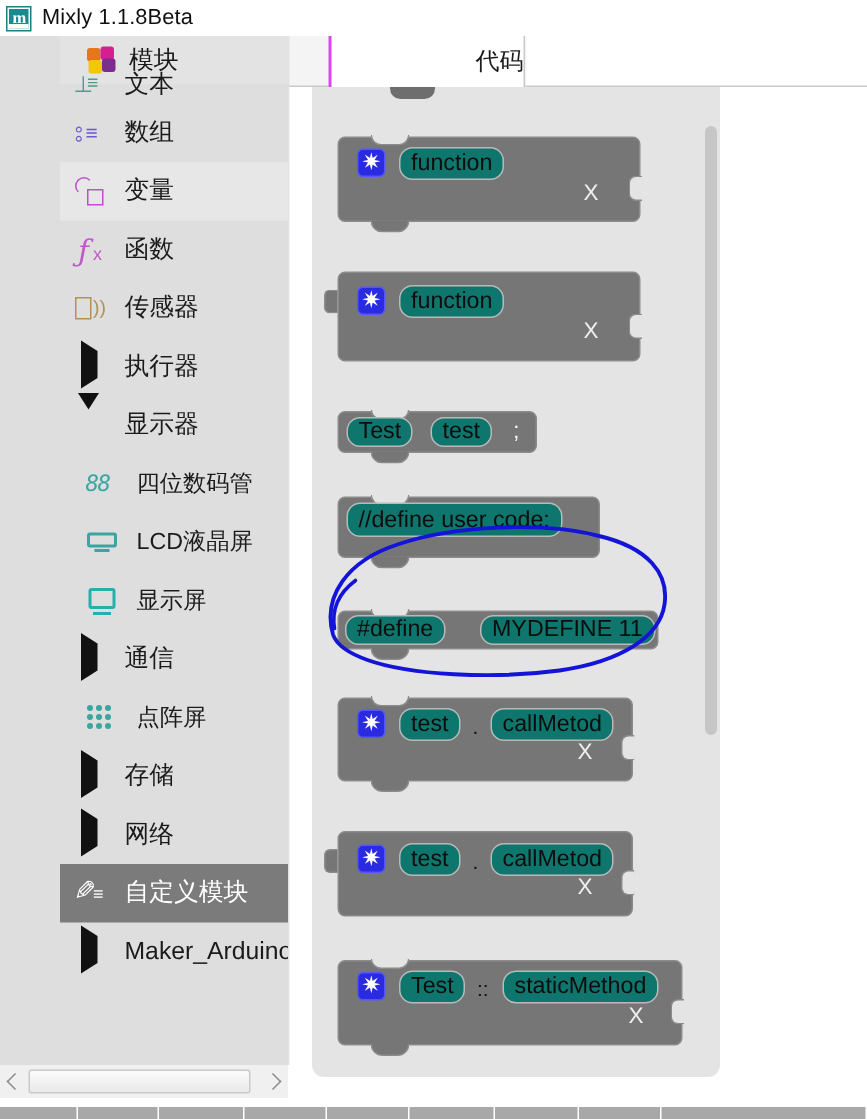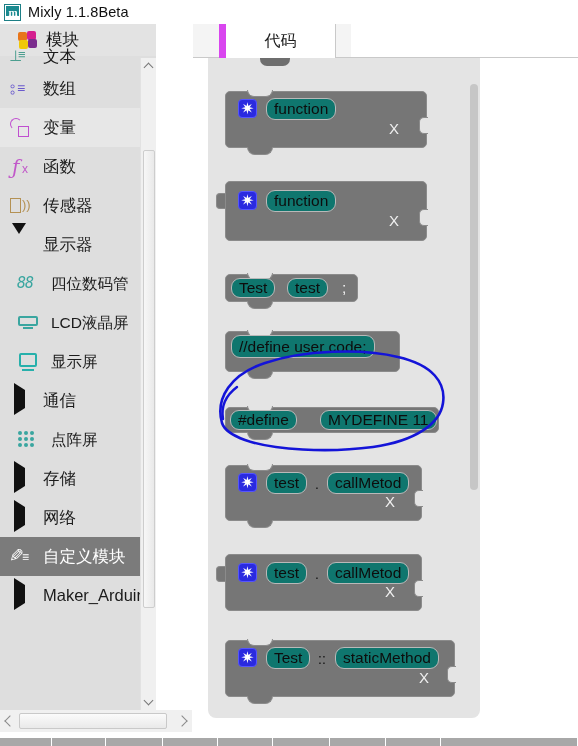--- a/index.html
+++ b/index.html
@@ -23,22 +23,22 @@
   #app-icon .m {
     position:absolute; inset:1px; background:#1b8a90; color:#ffffff;
     font-family:"Liberation Serif", serif; font-weight:bold; font-size:11px;
     line-height:13px; text-align:center; letter-spacing:-1px;
   }
   #app-icon .bar { position:absolute; left:1px; right:1px; bottom:1px; height:3px; background:#ffffff;}
   #title-text { font-size:14.5px; color:#101010; letter-spacing:.1px; }
 
   
   #sidebar {
-    position:absolute; left:0; top:24px; width:156px; height:686px;
-    background:#dedede; overflow:hidden;
+    position:absolute; left:0; top:24px; width:208px; height:686px;
+    background:#dedede; overflow:hidden;padding-left:40px;
   }
   #sidebar-header {
     height:32px; display:flex; align-items:center; padding-left:18px;
     background:#e3e3e3; gap:8px;
   }
   .puzzle-icon { width:20px; height:18px; position:relative; flex:0 0 auto;}
   .puzzle-icon i { position:absolute; width:9px; height:9px; border-radius:2px; display:block;}
   .puzzle-icon i.a { background:#e8751a; left:0px;  top:1px; }
   .puzzle-icon i.b { background:#d51f8f; left:9px;  top:0px; }
   .puzzle-icon i.c { background:#f0c808; left:1px;  top:9px; }
@@ -129,23 +129,23 @@
     background:linear-gradient(to bottom,#fbfbfb,#e9e9e9);
     border:1px solid #c9c9c9; border-radius:2px;
   }
 
   
   #tabstrip {
     position:absolute; left:193px; top:24px; width:385px; height:34px;
     background:#f4f4f4; border-bottom:1px solid #c9c9c9;
   }
   #tab-code {
-    position:absolute; left:26px; top:0px; width:117px; height:34px;
-    background:#ffffff; border-left:7px solid #d946ef; border-right:1px solid #c9c9c9;
-    display:flex; align-items:center; justify-content:center;
+    position:absolute; left:26px; top:0px; width:131px; height:34px;
+    background:#ffffff; border-left:2px solid #d946ef; border-right:1px solid #c9c9c9;
+    display:flex; align-items:center; justify-content:flex-end;
     font-size:16px; color:#1b1b1b;
   }
   #tab-rest {
     position:absolute; left:158px; top:0; right:0; height:34px; background:#ffffff;
     border-bottom:1px solid #c9c9c9;
   }
 
   
   #workspace {
     position:absolute; left:193px; top:58px; width:385px; height:664px;
@@ -273,20 +273,24 @@
       </div>
 
 
       <div class="side-item">
         <span class="ico ic-sensor">
             <span class="bx"></span>
           </span>
         <span class="txt">传感器</span>
       </div>
 
+      <div class="side-item">
+        <span class="ico"><span class="tri" style="margin-top:4px;"></span></span>
+        <span class="txt">执行器</span>
+      </div>
 
       <div class="side-item">
         <span class="ico"><span class="tri down"></span></span>
         <span class="txt">显示器</span>
       </div>
 
       <div class="side-item sub">
         <span class="ico ic-seg"></span>
         <span class="txt">四位数码管</span>
       </div>

